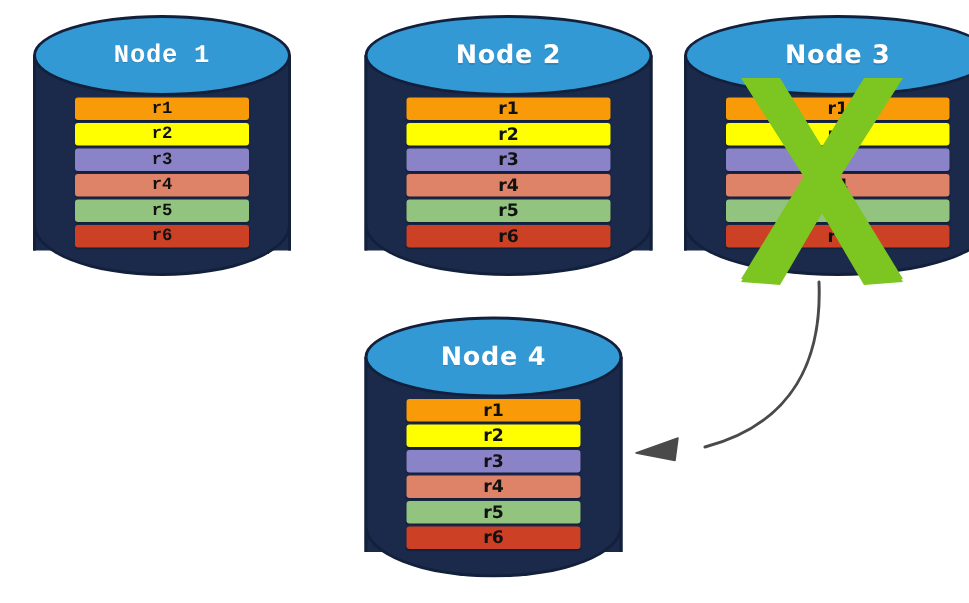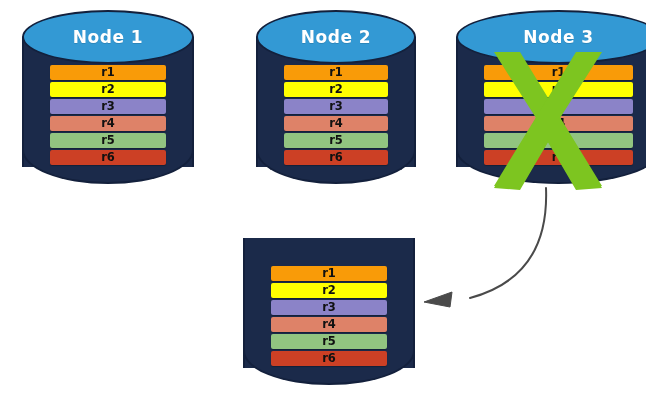--- a/index.html
+++ b/index.html
@@ -102,21 +102,21 @@
     width: 646px;
     height: 402px;
     pointer-events: none;
   }
 </style>
 </head>
 <body>
 
 <div id="stage">
 
-  <div class="node" style="left:22px; top:10px; width:172px; height:178px;">
+  <div class="node" style="left:22px; top:10px; width:172px; height:178px;font-family:Liberation Mono, monospace;">
     <div class="cyl-body" style="top:27px; height:130px;"></div>
     <div class="cyl-bottom" style="top:140px; height:34px;"></div>
     <div class="cyl-top" style="top:0px; height:54px;">
       <span class="node-title">Node  1</span>
     </div>
     <div class="rows" style="left:28px; right:28px; top:55px;">
       <div class="row" style="background:#f99b08;">
           <span>r1</span>
         </div>
       <div class="row" style="background:#ffff00;">
@@ -130,21 +130,21 @@
         </div>
       <div class="row" style="background:#92c480;">
           <span>r5</span>
         </div>
       <div class="row" style="background:#cc4025;">
           <span>r6</span>
         </div>
     </div>
   </div>
 
-  <div class="node" style="left:256px; top:10px; width:160px; height:178px;text-align:center;">
+  <div class="node" style="left:243px; top:10px; width:192px; height:178px;text-align:center;">
     <div class="cyl-body" style="top:27px; height:130px;"></div>
     <div class="cyl-bottom" style="top:140px; height:34px;"></div>
     <div class="cyl-top" style="top:0px; height:54px;">
       <span class="node-title">Node  2</span>
     </div>
     <div class="rows" style="left:28px; right:28px; top:55px;">
       <div class="row" style="background:#f99b08;">
           <span>r1</span>
         </div>
       <div class="row" style="background:#ffff00;">
@@ -198,20 +198,23 @@
           <polygon points="4,2 30,2 112,136 86,138 58,92 30,140 4,138 46,68"></polygon>
           <polygon points="112,2 86,2 4,136 30,138 58,92 86,140 112,138 70,68"></polygon>
         </g>
       </svg>
     </div>
   </div>
 
   <div class="node" style="left:243px; top:211px; width:172px; height:178px;">
     <div class="cyl-body" style="top:27px; height:130px;"></div>
     <div class="cyl-bottom" style="top:140px; height:34px;"></div>
+    <div class="cyl-top" style="top:0px; height:54px;">
+      <span class="node-title">Node  4</span>
+    </div>
     <div class="rows" style="left:28px; right:28px; top:55px;">
       <div class="row" style="background:#f99b08;">
           <span>r1</span>
         </div>
       <div class="row" style="background:#ffff00;">
           <span>r2</span>
         </div>
       <div class="row" style="background:#8b83c8;">
           <span>r3</span>
         </div>

